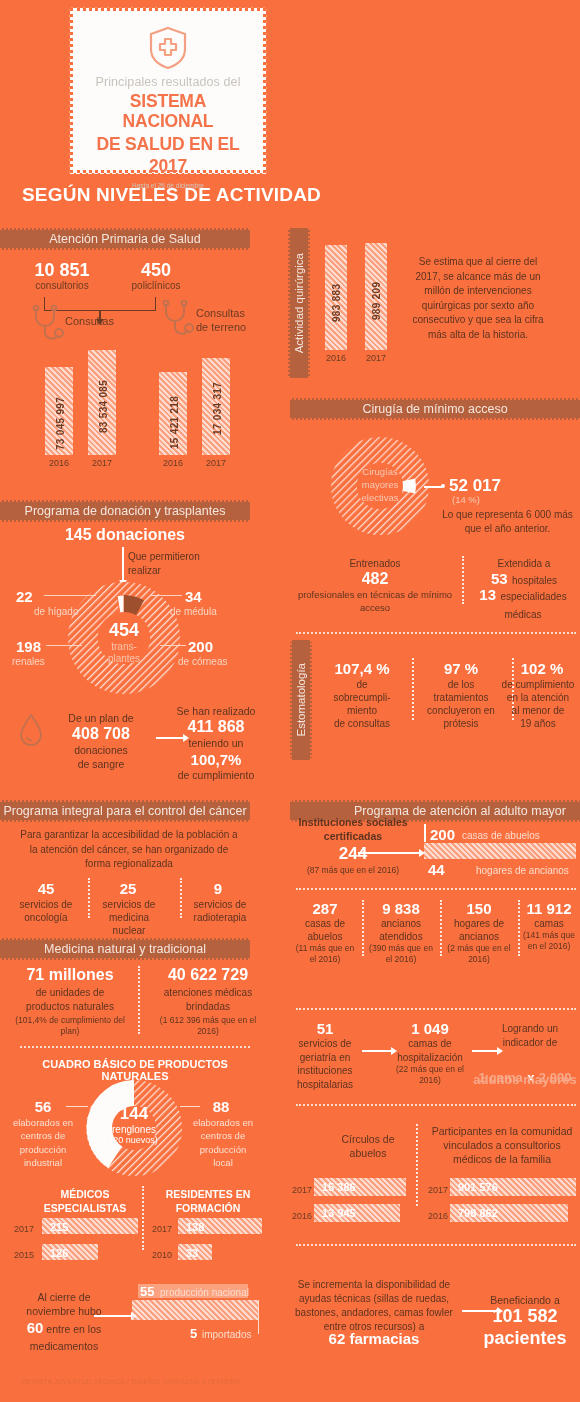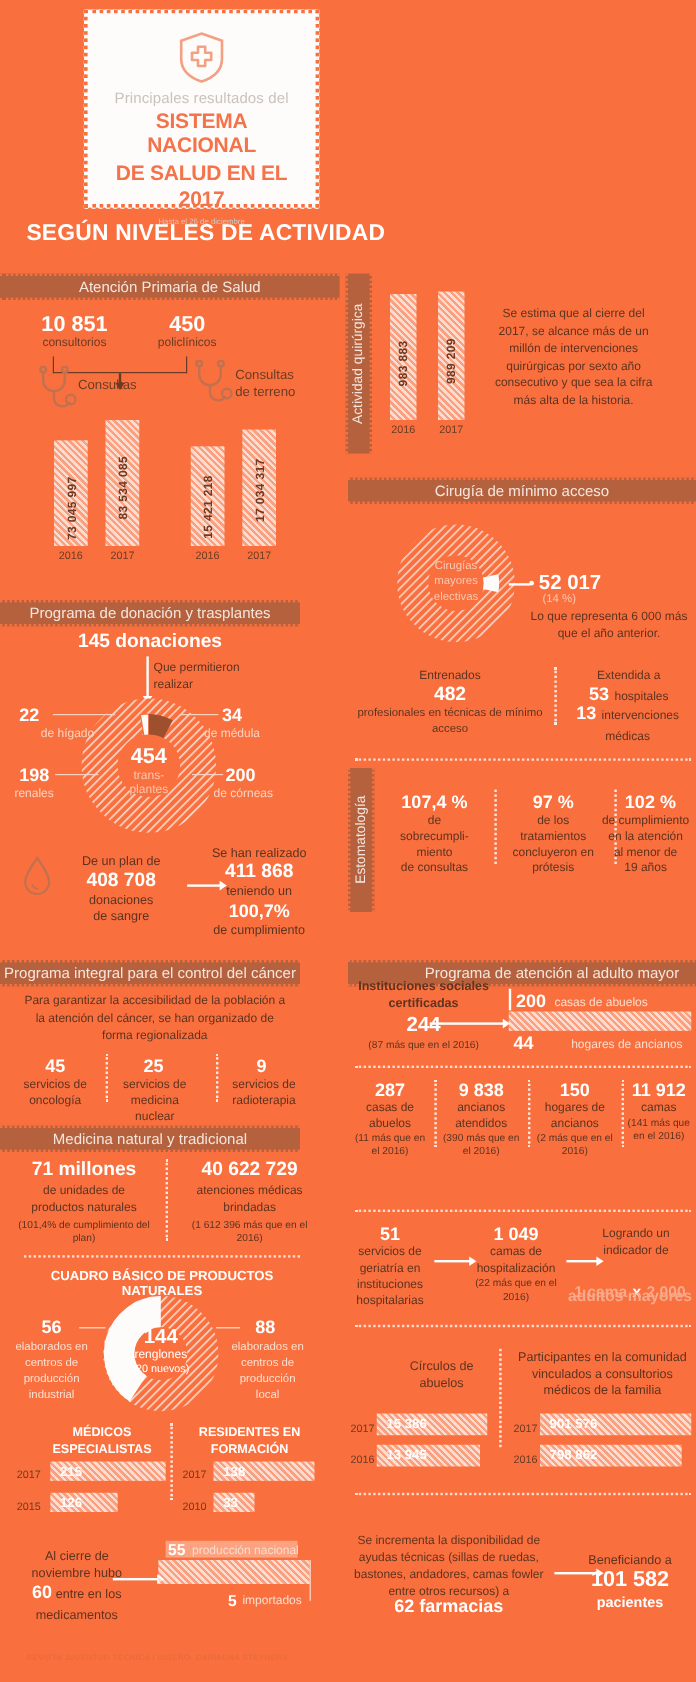--- a/index.html
+++ b/index.html
@@ -99,21 +99,21 @@
     </svg>
     <div class="stamp-sub">Principales resultados del</div>
     <div class="stamp-title">SISTEMA NACIONAL</div>
     <div class="stamp-title">DE SALUD EN EL</div>
     <div class="stamp-title">2017</div>
     <div class="stamp-date">Hasta el 26 de diciembre</div>
   </div>
 
   <div class="main-heading">SEGÚN NIVELES DE ACTIVIDAD</div>
 
-  <div class="ribbon" style="left:0; top:228px; width:283px;">Atención Primaria de Salud</div>
+  <div class="ribbon" style="left:0; top:228px; width:250px;">Atención Primaria de Salud</div>
 
   <div class="abs big" style="left:16px; top:260px; width:92px; text-align:center; font-size:18px;">10 851</div>
   <div class="abs dark" style="left:16px; top:280px; width:92px; text-align:center; font-size:10px;">consultorios</div>
   <div class="abs big" style="left:110px; top:260px; width:92px; text-align:center; font-size:18px;">450</div>
   <div class="abs dark" style="left:110px; top:280px; width:92px; text-align:center; font-size:10px;">policlínicos</div>
 
   <div class="abs" style="left:44px; top:297px; width:112px; height:14px; border-left:1.5px solid #6b3b24; border-right:1.5px solid #6b3b24; border-bottom:1.5px solid #6b3b24;"></div>
   <div class="abs" style="left:99px; top:311px; width:1.5px; height:9px; background:#6b3b24;"></div>
   <div class="abs" style="left:95.5px; top:319px; width:0;height:0;border-left:4px solid transparent;border-right:4px solid transparent;border-top:6px solid #6b3b24;"></div>
 
@@ -197,21 +197,21 @@
 
   <div class="dotted-v" style="left:462px; top:556px; height:48px;"></div>
 
   <div class="abs ctr p-dark" style="left:472px; top:558px; width:104px; font-size:10px;">Extendida a</div>
   <div class="abs" style="left:472px; top:570px; width:104px; text-align:center;">
     <span class="big" style="font-size:15px;">53</span>
     <span class="p-dark" style="font-size:10px;">hospitales</span>
   </div>
   <div class="abs" style="left:466px; top:586px; width:114px; text-align:center;">
     <span class="big" style="font-size:15px;">13</span>
-    <span class="p-dark" style="font-size:10px;">intervenciones médicas</span>
+    <span class="p-dark" style="font-size:10px;">especialidades médicas</span>
   </div>
 
   <div class="dotted-h" style="left:296px; top:632px; width:280px;"></div>
 
   <div class="vribbon" style="left:290px; top:640px; height:120px;">
     <span>Estomatología</span>
   </div>
 
   <div class="abs ctr big" style="left:318px; top:660px; width:88px; font-size:15px;">107,4 %</div>
   <div class="abs ctr p-dark p-small" style="left:318px; top:678px; width:88px;">
@@ -529,18 +529,18 @@
 
   <div class="dotted-h" style="left:296px; top:1244px; width:280px;"></div>
 
   <div class="abs ctr p-dark" style="left:290px; top:1278px; width:168px; font-size:10px; line-height:1.4;">Se incrementa la disponibilidad de ayudas técnicas (sillas de ruedas, bastones, andadores, camas fowler entre otros recursos) a</div>
   <div class="abs ctr big" style="left:290px; top:1330px; width:168px; font-size:15px;">62 farmacias</div>
   <div class="arrow-line" style="left:462px; top:1310px; width:36px;"></div>
   <div class="arrow-head" style="left:497px; top:1306.5px;"></div>
   <div class="abs ctr" style="left:470px; top:1294px; width:110px;">
     <div class="p-dark" style="font-size:10.5px;">Beneficiando a</div>
     <div class="big" style="font-size:18px; line-height:1.2;">101 582</div>
-    <div class="big" style="font-size:12px; line-height:1.2;">pacientes</div>
+    <div class="big" style="font-size:18px; line-height:1.2;">pacientes</div>
   </div>
 
   <div class="credit">REVISTA JUVENTUD TÉCNICA / DISEÑO: DARIADNA STEYNERS</div>
 
 </div>
 
 </body></html>

